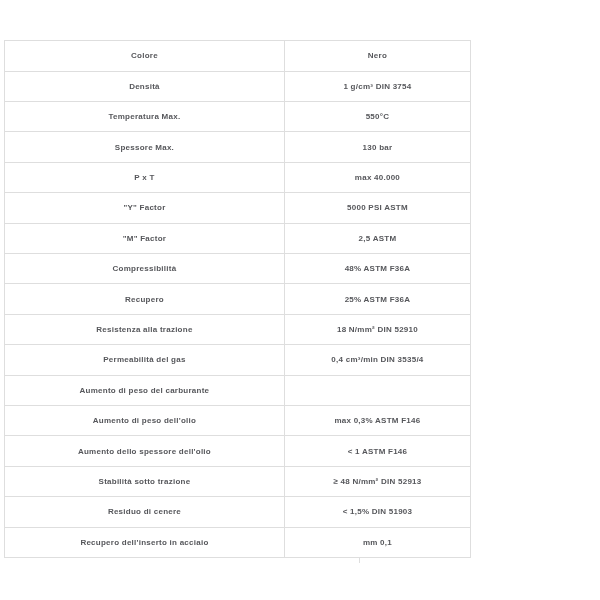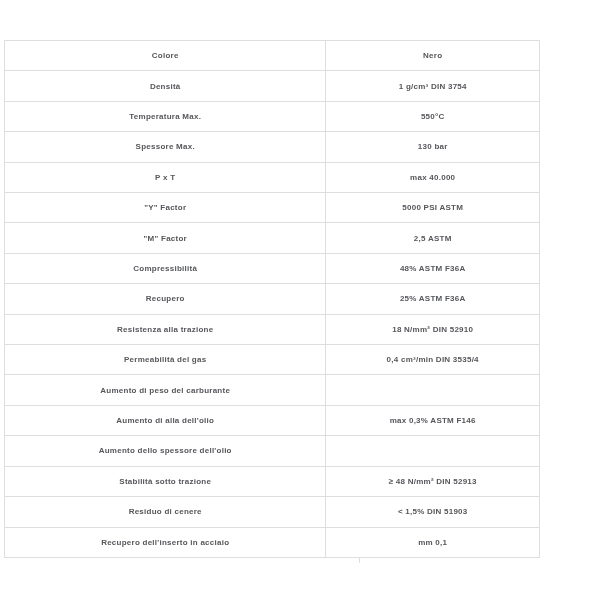--- a/index.html
+++ b/index.html
@@ -15,27 +15,28 @@
     height: 600px;
     background: #ffffff;
     position: relative;
     overflow: hidden;
     font-family: "Liberation Sans", sans-serif;
   }
   .spec-table {
     position: absolute;
     left: 4px;
     top: 40px;
-    width: 536px;
+    width: 467px;
     height: 518px;
     box-sizing: border-box;
     border: 1px solid var(--border-color);
     background: #ffffff;
     display: flex;
     flex-direction: column;
+    justify-content: flex-end;
   }
   .spec-row {
     flex: 1 1 0;
     min-height: 0;
     display: flex;
     border-bottom: 1px solid var(--border-color);
   }
   .spec-row:last-child {
     border-bottom: 0;
   }
@@ -113,25 +114,26 @@
     <div class="cell val">18 N/mm² DIN 52910</div>
   </div>
   <div class="spec-row">
     <div class="cell prop">Permeabilità del gas</div>
     <div class="cell val">0,4 cm³/min DIN 3535/4</div>
   </div>
   <div class="spec-row">
     <div class="cell prop">Aumento di peso del carburante</div>
   </div>
   <div class="spec-row">
-    <div class="cell prop">Aumento di alla dell'olio</div>
+    <div class="cell prop">Aumento di peso dell'olio</div>
     <div class="cell val">max 0,3% ASTM F146</div>
   </div>
   <div class="spec-row">
     <div class="cell prop">Aumento dello spessore dell'olio</div>
+    <div class="cell val">&lt; 1 ASTM F146</div>
   </div>
   <div class="spec-row">
     <div class="cell prop">Stabilità sotto trazione</div>
     <div class="cell val">≥ 48 N/mm² DIN 52913</div>
   </div>
   <div class="spec-row">
     <div class="cell prop">Residuo di cenere</div>
     <div class="cell val">&lt; 1,5% DIN 51903</div>
   </div>
   <div class="spec-row">

